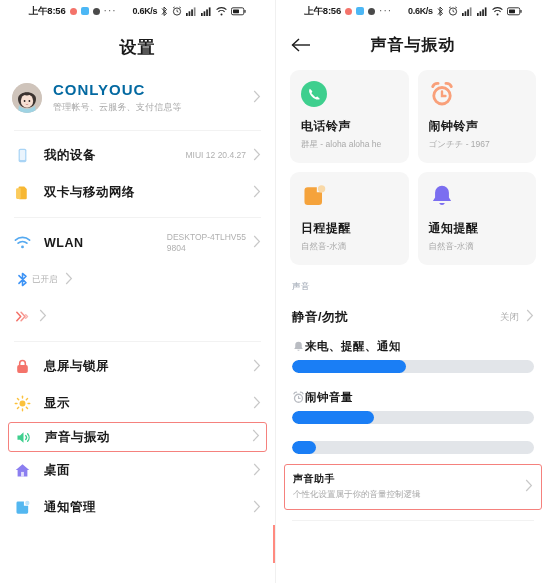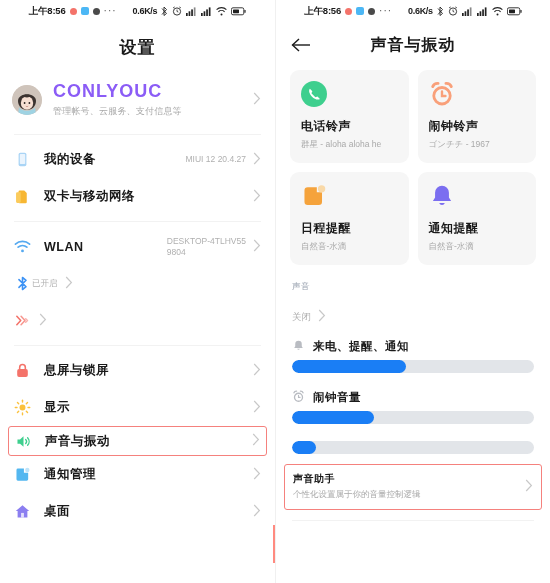--- a/index.html
+++ b/index.html
@@ -44,21 +44,21 @@
 
   
   .account {
     display:flex; align-items:center; padding:6px 14px 10px 12px; cursor:pointer;
   }
   .avatar {
     width:30px; height:30px; border-radius:50%; flex:0 0 30px; overflow:hidden;
     background:#d8cfc6; position:relative;
   }
   .acct-text { margin-left:11px; flex:1; min-width:0; }
-  .acct-name { font-size:18px; font-weight:bold; color:#8b5cf6; letter-spacing:1px; }
+  .acct-name { font-size:15px; font-weight:bold; color:#0369a1; letter-spacing:1px; }
   .acct-sub { font-size:9px; color:#a8a8a8; margin-top:3px; letter-spacing:0.2px; }
 
   .divider { height:1px; background:#f2f2f2; margin:6px 14px 6px 14px; }
 
   .row {
     display:flex; align-items:center; height:37px; padding:0 14px 0 12px;
     cursor:pointer; position:relative;
   }
   .row .ico { width:20px; flex:0 0 20px; display:flex; align-items:center; justify-content:center; }
   .row .label { margin-left:12px; font-size:12.5px; font-weight:bold; color:#1a1a1a; letter-spacing:0.5px; flex:1; }
@@ -85,21 +85,21 @@
     font-size:8.5px; color:#9aa3b0; padding:16px 16px 8px 16px; letter-spacing:0.5px;
   }
   .srow {
     display:flex; align-items:center; height:32px; padding:0 16px; cursor:pointer;
   }
   .srow .label { font-size:12.5px; font-weight:bold; color:#1a1a1a; flex:1; letter-spacing:0.5px; }
   .srow .value { font-size:9.5px; color:#b0b0b0; }
   .srow .chev { margin-left:7px; color:#c8c8c8; }
 
   .slider-block { padding:6px 16px 0 16px; }
-  .slider-head { display:flex; align-items:flex-start; gap:8px; margin-bottom:6px; }
+  .slider-head { display:flex; align-items:center; gap:0; margin-bottom:6px; }
   .slider-head .sico { width:13px; height:13px; display:flex; align-items:center; justify-content:center; }
   .slider-head .slabel { font-size:11.5px; font-weight:bold; color:#1a1a1a; letter-spacing:0.5px; }
   .track {
     height:13px; background:#e2e5e9; border-radius:7px; position:relative;
     overflow:hidden; cursor:pointer;
   }
   .fill { position:absolute; left:0; top:0; bottom:0; background:#1a7ef5; border-radius:7px; }
 
   .assist-wrap { padding:10px 8px 0 8px; }
   .assist {
@@ -321,38 +321,38 @@
           </span>
           <span class="label">声音与振动</span>
           <span class="value"></span>
           <span class="chev"><svg width="8" height="13" viewBox="0 0 8 13">
               <path d="M1.2 1 L6.4 6.5 L1.2 12" fill="none" stroke="#c8c8c8" stroke-width="1.2"></path>
             </svg></span>
         </div>
         <div class="row">
           <span class="ico">
             <svg width="17" height="17" viewBox="0 0 24 24">
+              <path d="M12 3 L21.5 11.4 h-2.6 V20.5 H5.1 V11.4 H2.5 z" fill="#8b7ef0"></path>
+              <rect x="10" y="14" width="4" height="6.5" fill="#ffffff" opacity="0.75"></rect>
+            </svg>
+          </span>
+          <span class="label">桌面</span>
+          <span class="value"></span>
+          <span class="chev"><svg width="8" height="13" viewBox="0 0 8 13">
+              <path d="M1.2 1 L6.4 6.5 L1.2 12" fill="none" stroke="#c8c8c8" stroke-width="1.2"></path>
+            </svg></span>
+        </div>
+        <div class="row">
+          <span class="ico">
+            <svg width="17" height="17" viewBox="0 0 24 24">
               <path d="M3.5 5.5 a2 2 0 0 1 2 -2 h8.5 v6.2 h6 v9 a2 2 0 0 1 -2 2 h-12.5 a2 2 0 0 1 -2 -2z" fill="#53b7f0"></path>
               <circle cx="18.8" cy="5.6" r="3.1" fill="#bfe4fa"></circle>
             </svg>
           </span>
           <span class="label">通知管理</span>
-          <span class="value"></span>
-          <span class="chev"><svg width="8" height="13" viewBox="0 0 8 13">
-              <path d="M1.2 1 L6.4 6.5 L1.2 12" fill="none" stroke="#c8c8c8" stroke-width="1.2"></path>
-            </svg></span>
-        </div>
-        <div class="row">
-          <span class="ico">
-            <svg width="17" height="17" viewBox="0 0 24 24">
-              <path d="M12 3 L21.5 11.4 h-2.6 V20.5 H5.1 V11.4 H2.5 z" fill="#8b7ef0"></path>
-              <rect x="10" y="14" width="4" height="6.5" fill="#ffffff" opacity="0.75"></rect>
-            </svg>
-          </span>
-          <span class="label">桌面</span>
           <span class="value"></span>
           <span class="chev"><svg width="8" height="13" viewBox="0 0 8 13">
               <path d="M1.2 1 L6.4 6.5 L1.2 12" fill="none" stroke="#c8c8c8" stroke-width="1.2"></path>
             </svg></span>
         </div>
       </div>
 
     <div class="edge-line"></div>
   </div>
 
@@ -457,20 +457,21 @@
               <path d="M9.4 18.4 a2.7 2.7 0 0 0 5.2 0z" fill="#7b6ef0"></path>
             </svg></div>
           <div class="card-title">通知提醒</div>
           <div class="card-sub">自然音-水滴</div>
         </div>
       </div>
 
     <div class="section-label">声音</div>
 
     <div class="srow">
+      <span class="label">静音/勿扰</span>
       <span class="value">关闭</span>
       <span class="chev">
         <svg width="8" height="13" viewBox="0 0 8 13">
             <path d="M1.2 1 L6.4 6.5 L1.2 12" fill="none" stroke="#c8c8c8" stroke-width="1.2"></path>
           </svg>
       </span>
     </div>
 
     <div id="sliders">
         <div class="slider-block">

